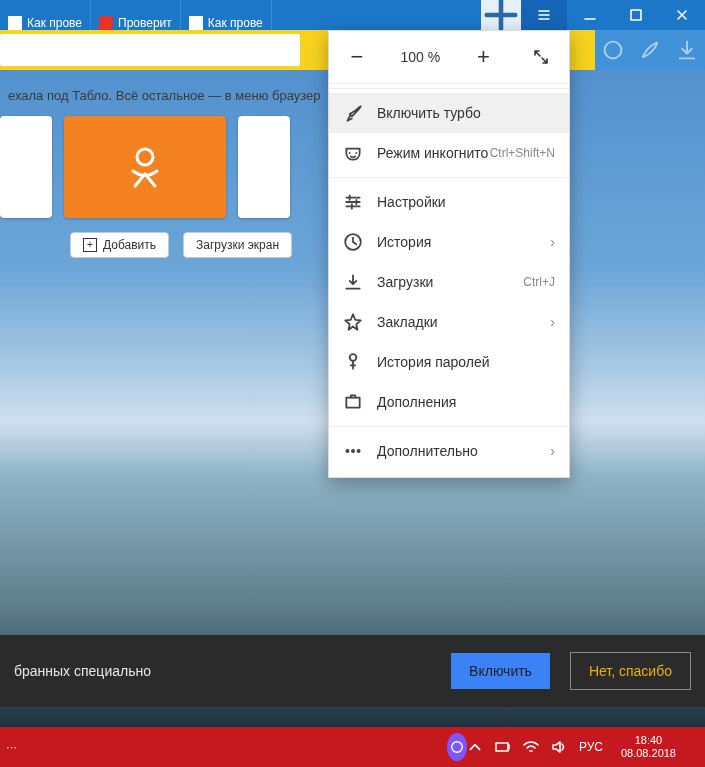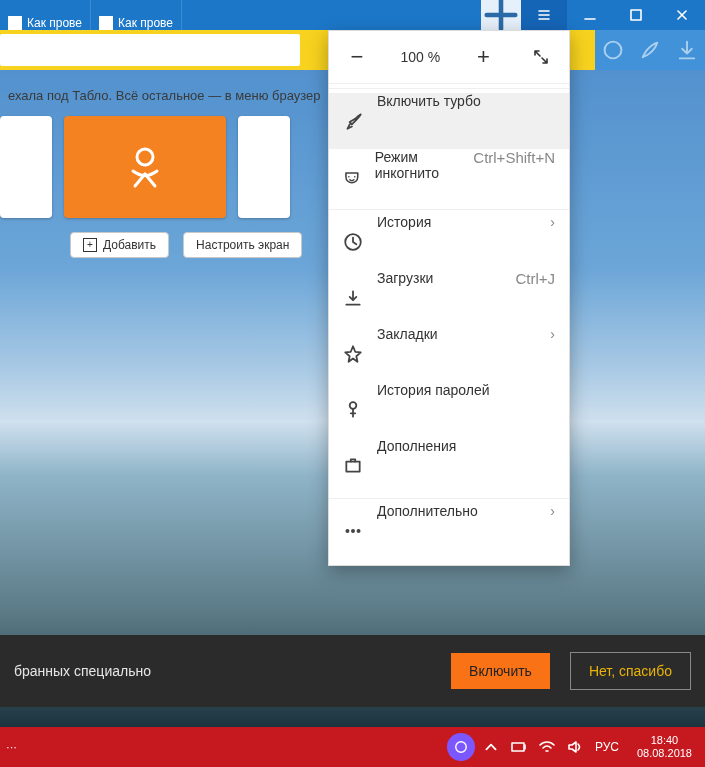--- a/index.html
+++ b/index.html
@@ -26,34 +26,34 @@
   .card{width:52px;height:102px;background:#fff;border-radius:4px;box-shadow:0 1px 3px rgba(0,0,0,.25)}
   .cardok{width:162px;height:102px;background:#f58220;border-radius:4px;display:flex;align-items:center;justify-content:center;box-shadow:0 1px 3px rgba(0,0,0,.25)}
   .btnrow{position:absolute;top:232px;left:70px;display:flex;gap:14px}
   .pillbtn{background:#fff;border:1px solid #c8c8c8;border-radius:4px;padding:5px 12px;font-size:12px;color:#333;display:flex;align-items:center;gap:6px;cursor:pointer}
   .plusbox{width:12px;height:12px;border:1px solid #333;display:inline-flex;align-items:center;justify-content:center;font-size:10px;line-height:1}
   
   .menu-pop{position:absolute;top:30px;left:328px;width:240px;background:#fff;border:1px solid #dcdcdc;box-shadow:0 6px 18px rgba(0,0,0,.3);padding-bottom:6px}
   .zoomrow{display:flex;align-items:center;justify-content:space-between;height:52px;padding:0 14px;border-bottom:1px solid #eee}
   .zoombtn{width:28px;height:28px;display:flex;align-items:center;justify-content:center;font-size:22px;color:#333;cursor:pointer}
   .zoomval{font-size:14px;color:#333}
-  .mitem{display:flex;height:56px;padding:0 14px;font-size:14px;color:#333;cursor:pointer;position:relative}
+  .mitem{display:flex;align-items:center;height:40px;padding:0 14px;font-size:14px;color:#333;cursor:pointer;position:relative}
   .mitem .micon{width:20px;margin-right:14px;display:flex;align-items:center;justify-content:center;color:#444}
-  .mitem .short{margin-left:auto;font-size:15px;color:#888}
+  .mitem .short{margin-left:auto;font-size:12px;color:#888}
   .mitem .chev{margin-left:auto;color:#888}
   .sep{height:1px;background:#eee;margin:4px 0}
   
   .bottombar{position:absolute;bottom:60px;left:0;right:0;height:72px;background:#2b2b2b;display:flex;align-items:center;padding:0 14px;gap:20px}
   .bottombar .txt{color:#e6e6e6;font-size:14px;margin-right:auto}
-  .ybtn{background:#f97316;color:#222;border:none;padding:10px 18px;font-size:14px;cursor:pointer}
+  .ybtn{background:#3b82f6;color:#222;border:none;padding:10px 18px;font-size:14px;cursor:pointer}
   .nbtn{background:transparent;color:#eab308;border:1px solid #888;padding:10px 18px;font-size:14px;cursor:pointer}
   
   .taskbar{position:absolute;bottom:0;left:0;right:0;height:40px;background:#c5181f;display:flex;align-items:center;color:#fff;font-size:11px}
   .cortana{width:28px;height:28px;border-radius:50%;background:#7b57ff;margin-left:430px;display:flex;align-items:center;justify-content:center}
-  .tray{margin-left:auto;display:flex;align-items:center;gap:12px;padding-right:7px}
+  .tray{margin-left:auto;display:flex;align-items:center;gap:12px;padding-right:23px}
   .tray .lang{font-size:12px}
   .clock{text-align:center;line-height:1.2;padding:0 6px}
   .clock div{font-size:11px}
   .trayicon{width:16px;height:16px;display:flex;align-items:center;justify-content:center}
   
   svg{stroke:currentColor;stroke-width:1.6;fill:none;stroke-linecap:round;stroke-linejoin:round}
   .fav-k{background:#fff}
   .fav-d{background:#e5332a;border-radius:2px}
   .fav-p{background:#e5332a}
   .fav-y{background:#fff}
@@ -64,20 +64,24 @@
 
 <div class="viewport">
 
   <div class="titlebar">
     <div class="tabs">
       <div class="tab">
           <span class="favicon fav-k"></span>
           <span class="lbl">Как прове</span>
         </div>
       <div class="tab">
+          <span class="favicon fav-p"></span>
+          <span class="lbl">Проверит</span>
+        </div>
+      <div class="tab">
           <span class="favicon fav-y"></span>
           <span class="lbl">Как прове</span>
         </div>
     </div>
     <div class="newtab">
       <svg viewBox="0 0 14 14">
           <path d="M7 2v10M2 7h10"></path>
         </svg>
     </div>
     <div class="winctrls">
@@ -142,21 +146,21 @@
     </div>
     <div class="card"></div>
   </div>
 
   <div class="btnrow">
     <div class="pillbtn">
       <span class="plusbox">+</span>
       <span>Добавить</span>
     </div>
     <div class="pillbtn">
-      <span>Настроить экран</span>
+      <span>Загрузки экран</span>
     </div>
   </div>
 
   <div class="menu-pop">
     <div class="zoomrow">
       <div class="zoombtn">−</div>
       <div class="zoomval">100 %</div>
       <div class="zoombtn">+</div>
       <div class="zoombtn">
           <svg viewBox="0 0 16 16" width="16" height="16">
@@ -179,20 +183,28 @@
             <path d="M3 5h12v4c0 4-3 6-6 6s-6-2-6-6zM6 9h.01M12 9h.01M7 12c1 1 3 1 4 0"></path>
           </svg>
         </span>
       <span>Режим инкогнито</span>
       <span class="short">Ctrl+Shift+N</span>
     </div>
     <div class="sep"></div>
     <div class="mitem">
       <span class="micon">
           <svg viewBox="0 0 18 18">
+            <path d="M3 5h12M3 9h12M3 13h12M6 3v4M12 7v4M8 11v4"></path>
+          </svg>
+        </span>
+      <span>Настройки</span>
+    </div>
+    <div class="mitem">
+      <span class="micon">
+          <svg viewBox="0 0 18 18">
             <circle cx="9" cy="9" r="7"></circle>
             <path d="M9 5v4l3 2"></path>
           </svg>
         </span>
       <span>История</span>
       <span class="chev">›</span>
     </div>
     <div class="mitem">
       <span class="micon">
           <svg viewBox="0 0 18 18">

